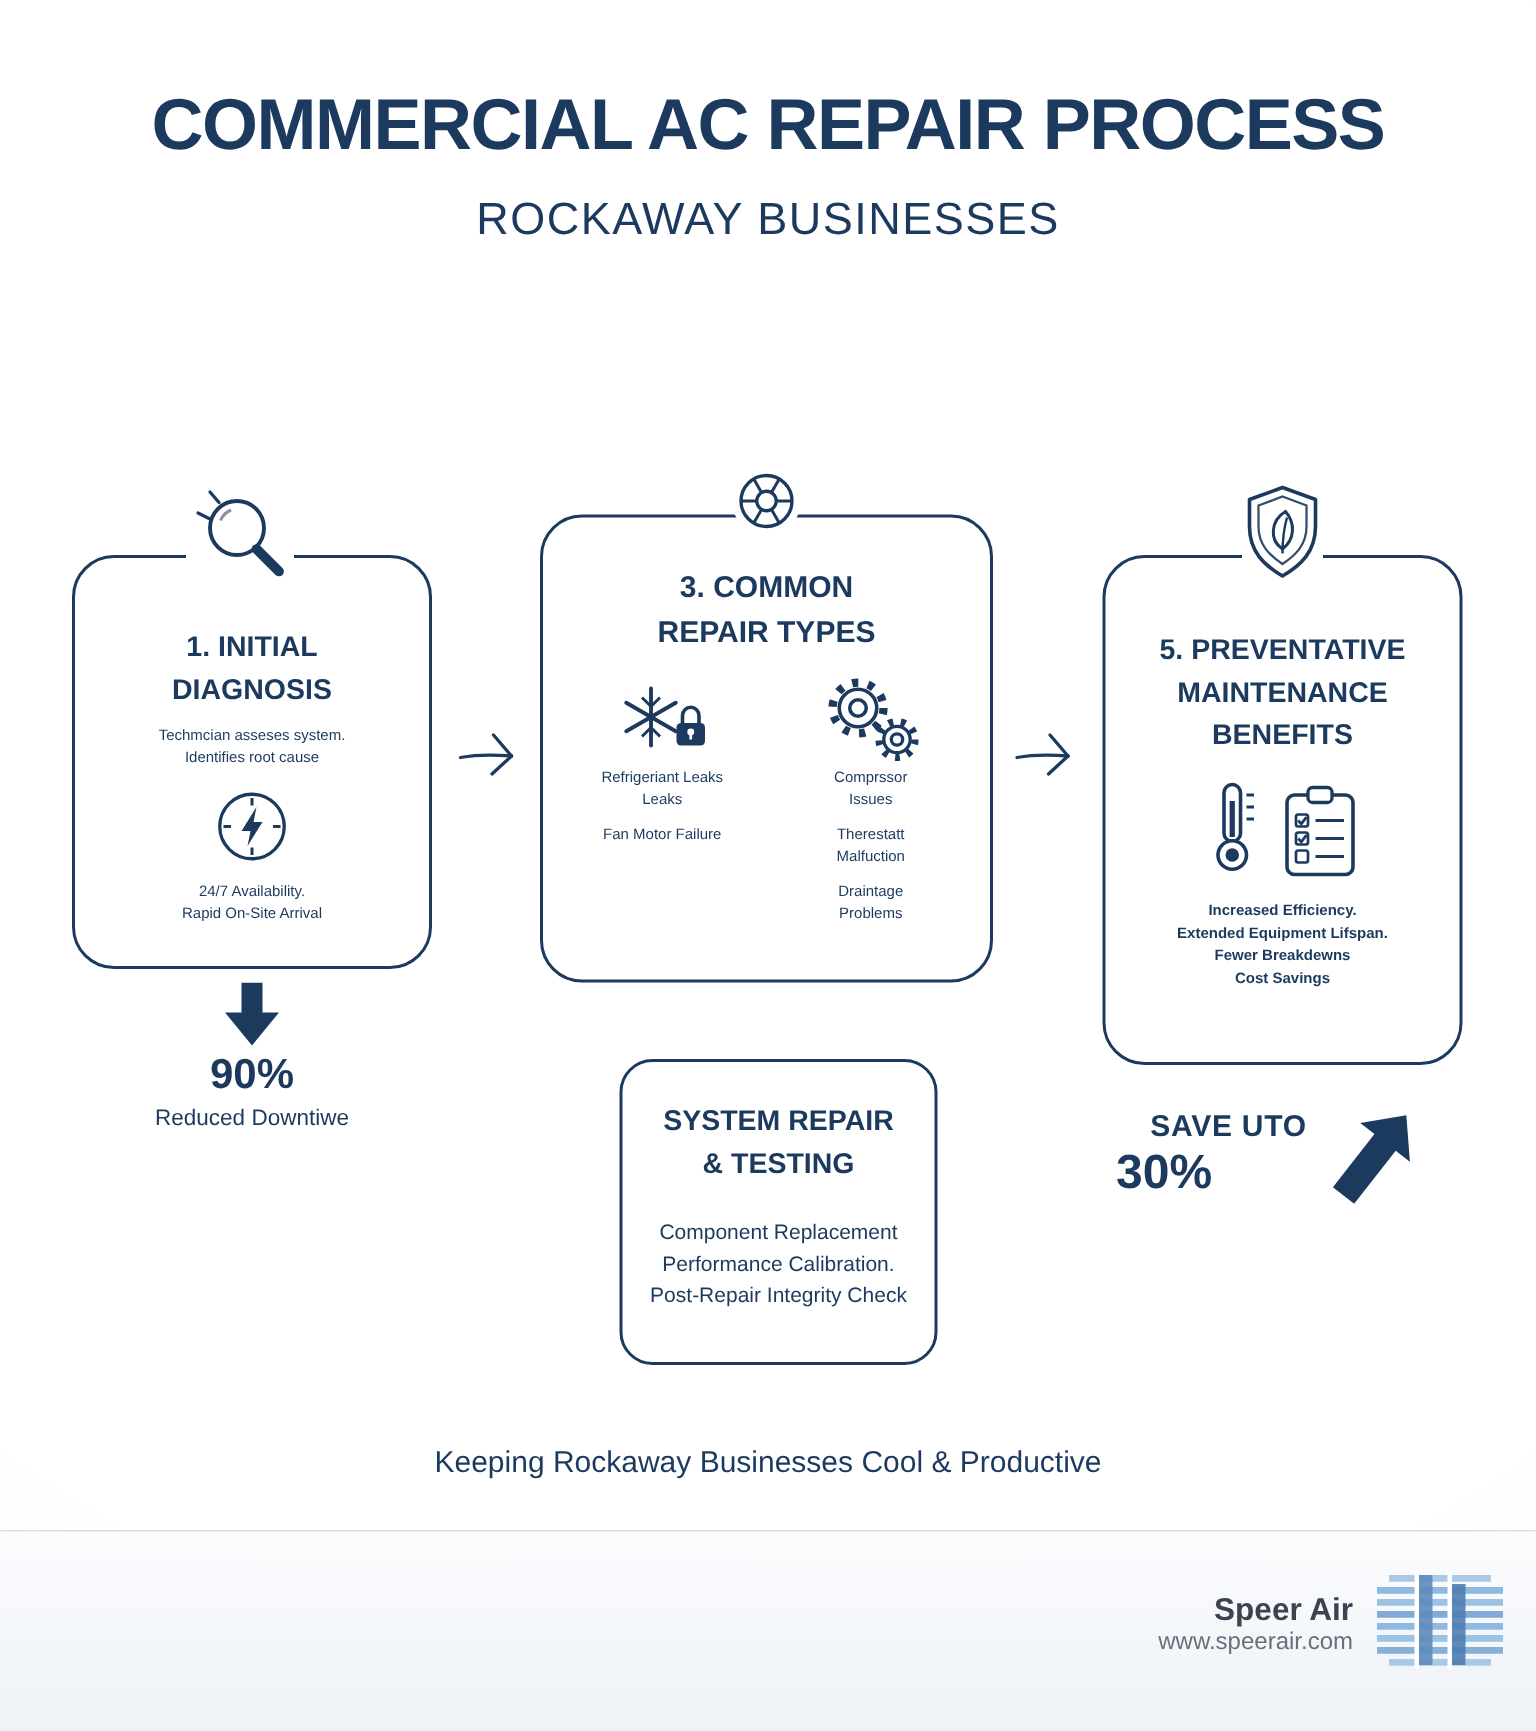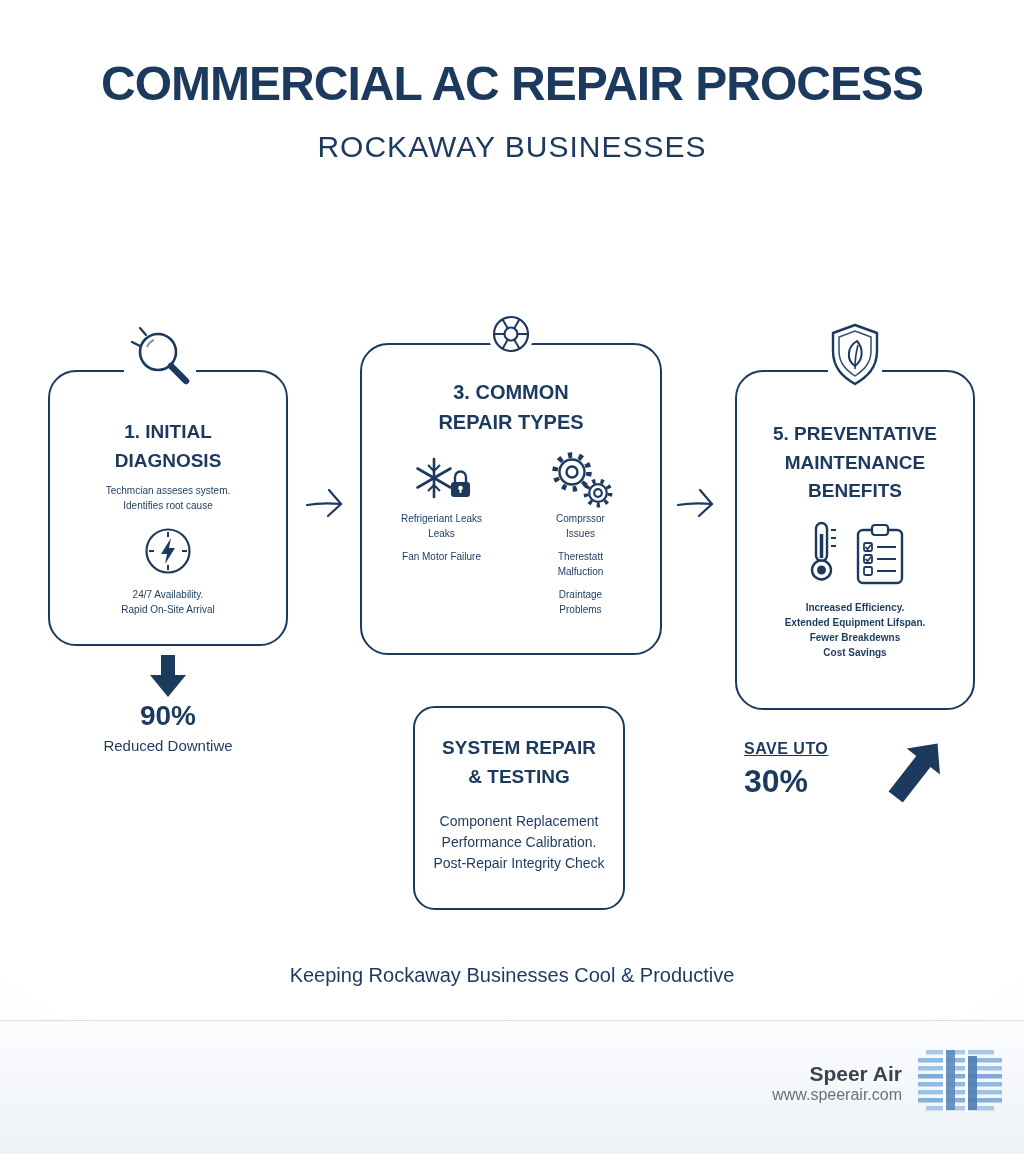--- a/index.html
+++ b/index.html
@@ -47,22 +47,22 @@
   .down-arrow{left:150px;top:655px;}
   .arrow1{left:305px;top:484px;}
   .arrow2{left:676px;top:484px;}
   .save-arrow{left:888px;top:732px;}
 
   .stat-value{position:absolute;left:48px;top:700px;width:240px;text-align:center;
     font-size:28px;font-weight:bold;color:var(--navy,#1c3a5e);}
   .stat-label{position:absolute;left:48px;top:737px;width:240px;text-align:center;
     font-size:15px;color:var(--navy,#1c3a5e);}
 
-  .save-label{position:absolute;left:744px;top:740px;width:150px;
-    font-size:16px;font-weight:bold;letter-spacing:.5px;color:var(--navy,#1c3a5e);text-decoration:underline;}
+  .save-label{position:absolute;left:744px;top:740px;width:150px;text-align:center;
+    font-size:20px;font-weight:bold;letter-spacing:.5px;color:var(--navy,#1c3a5e);}
   .save-value{position:absolute;left:744px;top:763px;width:150px;text-align:left;
     font-size:32px;font-weight:bold;color:var(--navy,#1c3a5e);}
 
   .tagline{position:absolute;top:964px;left:0;width:100%;text-align:center;
     font-size:20px;color:var(--navy,#1c3a5e);}
 
   .footer-strip{position:absolute;left:0;top:1020px;width:100%;height:134px;
     background:linear-gradient(180deg,#fbfcfe,#eef2f6);
     border-top:1px solid var(--divider,#d8dee6);box-sizing:border-box;}
   .footer-text{position:absolute;top:1062px;right:122px;text-align:right;}

